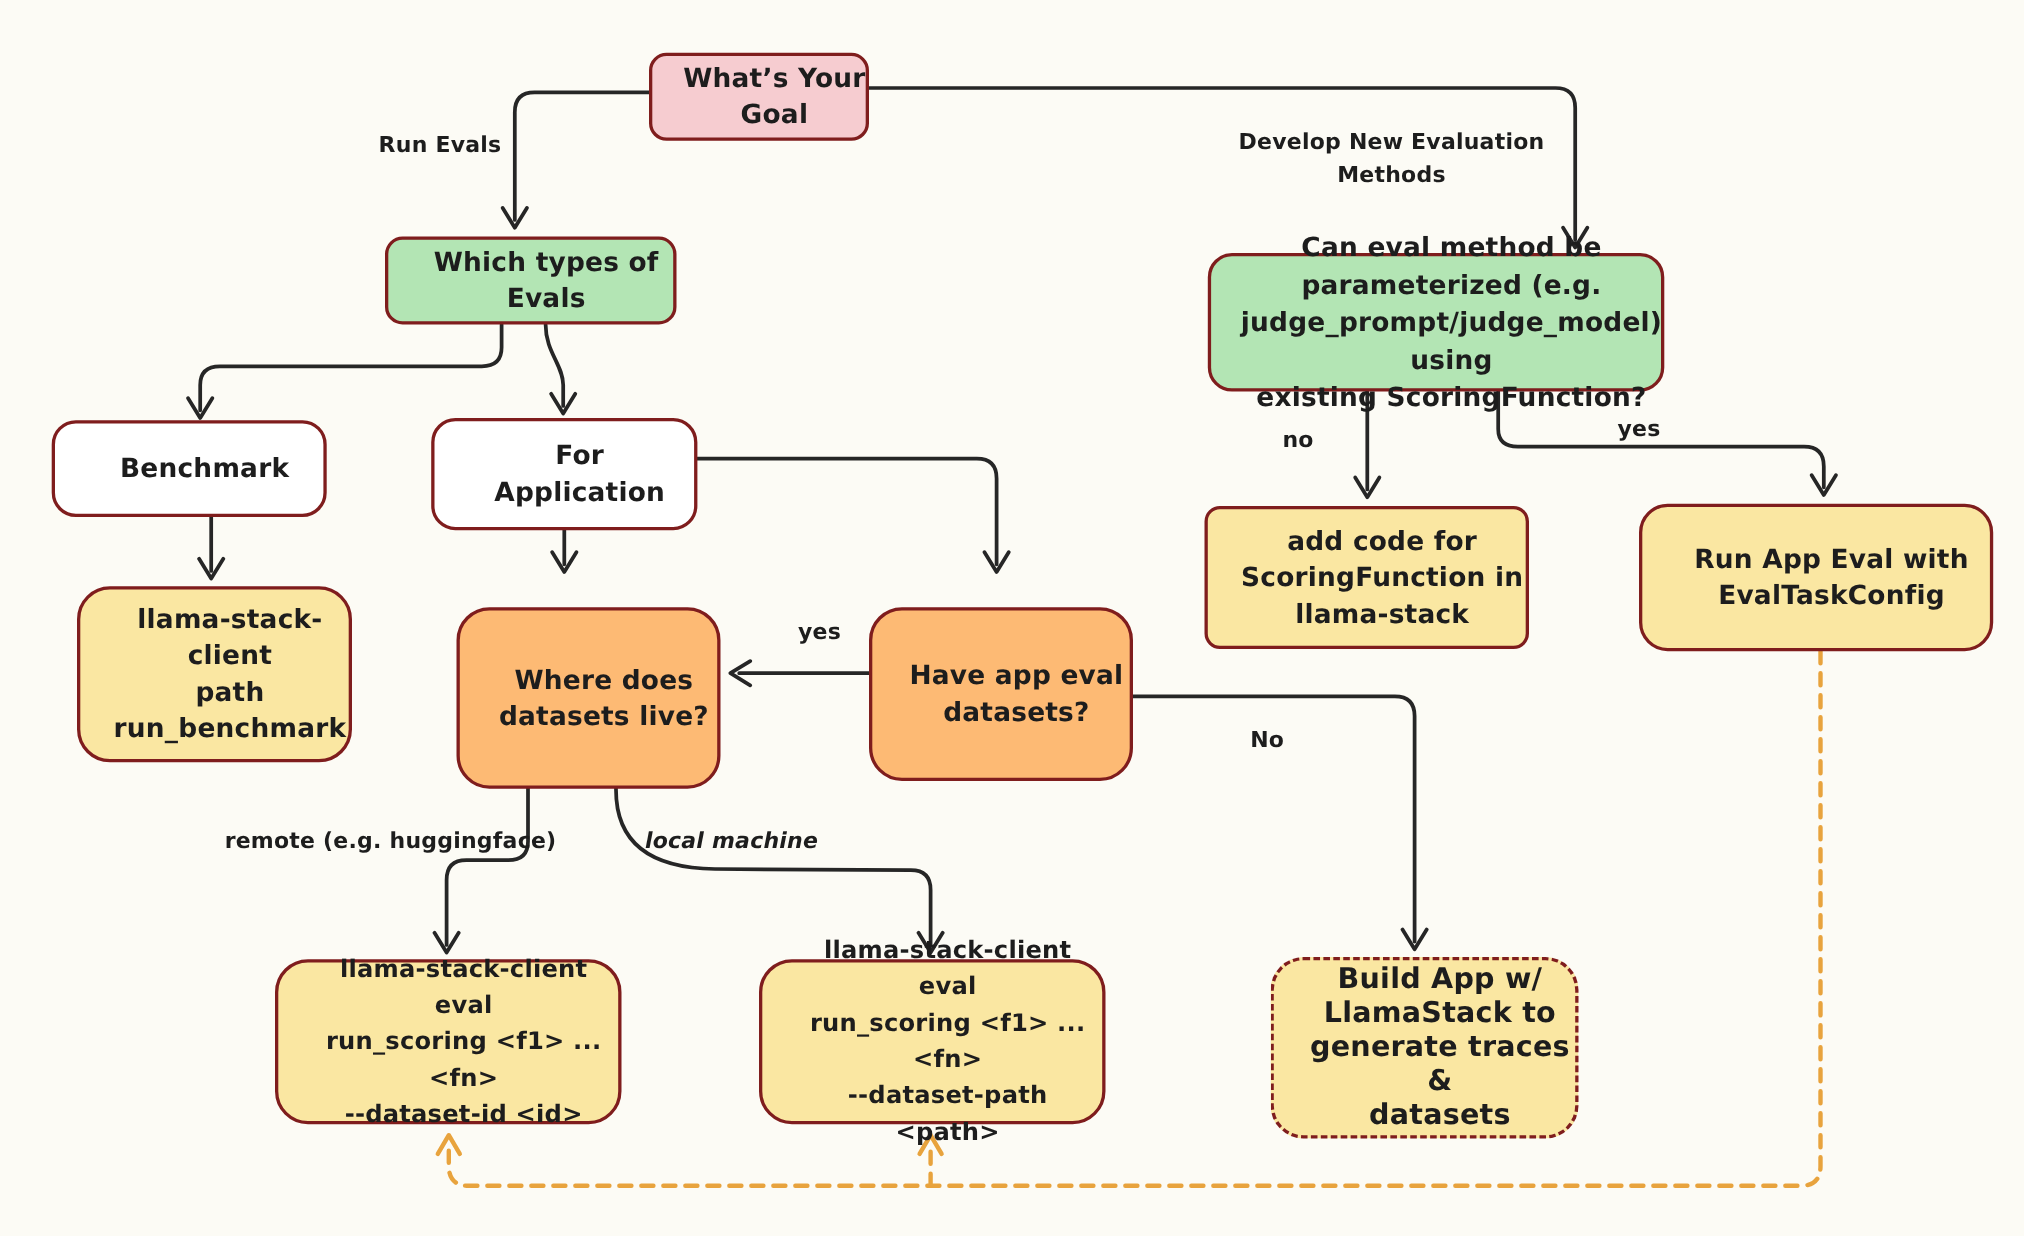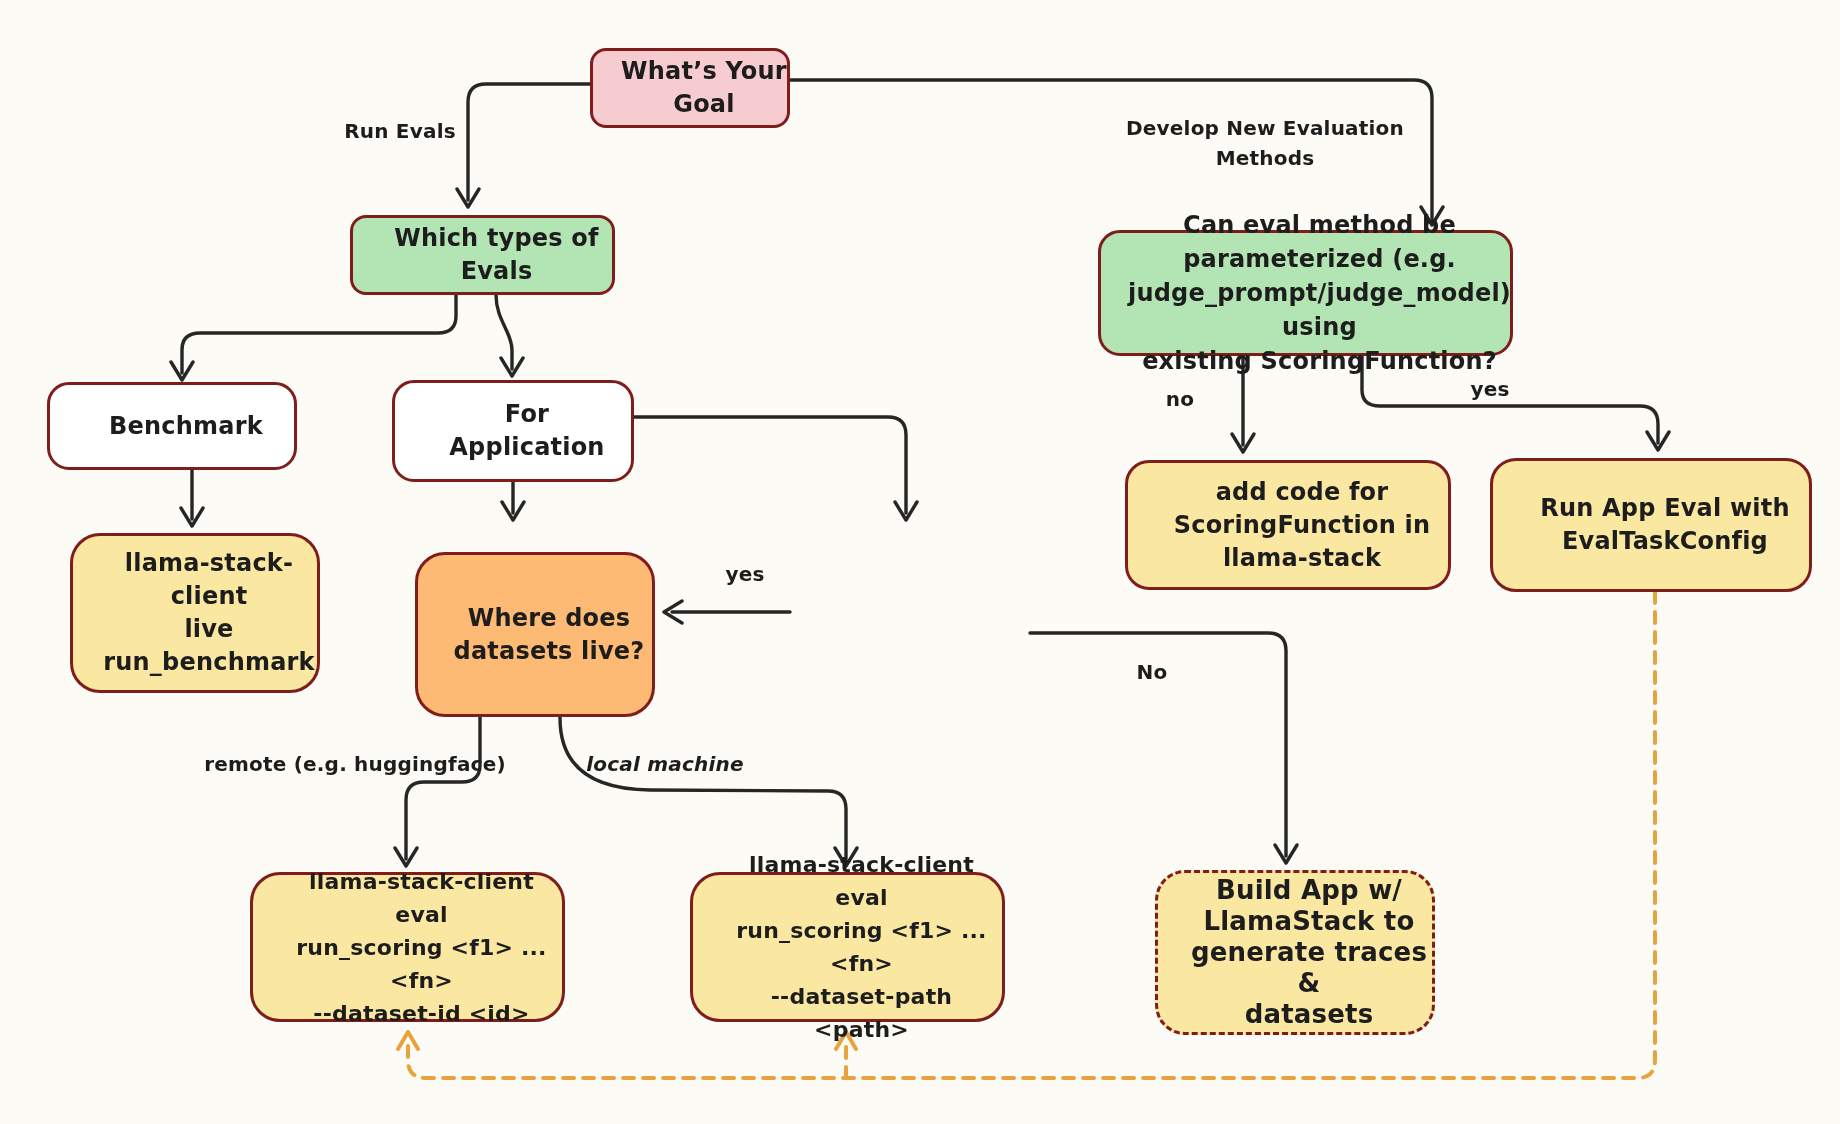--- a/index.html
+++ b/index.html
@@ -77,27 +77,29 @@
 
   <div class="node green" style="left:1098px;top:230px;width:415px;height:126px;border-radius:22px;font-size:24px;line-height:34px;">Can eval method be parameterized (e.g.
 judge_prompt/judge_model) using
 existing ScoringFunction?</div>
 
   <div class="node" style="left:47px;top:382px;width:250px;height:88px;border-radius:22px;">Benchmark</div>
 
   <div class="node" style="left:392px;top:380px;width:242px;height:102px;border-radius:22px;">For Application</div>
 
   <div class="node yellow" style="left:70px;top:533px;width:250px;height:160px;border-radius:30px;">llama-stack-client
-live run_benchmark</div>
+path run_benchmark</div>
 
   <div class="node blue" style="left:415px;top:528px;width:240px;height:165px;border-radius:30px;">Where does
 datasets live?</div>
 
+  <div class="node blue" style="left:790px;top:528px;width:240px;height:158px;border-radius:30px;">Have app eval
+datasets?</div>
 
-  <div class="node yellow" style="left:1095px;top:460px;width:326px;height:130px;border-radius:24px;margin-left:30px;">add code for
+  <div class="node yellow" style="left:1095px;top:460px;width:295px;height:130px;border-radius:14px;">add code for
 ScoringFunction in
 llama-stack</div>
 
   <div class="node yellow" style="left:1490px;top:458px;width:322px;height:134px;border-radius:26px;">Run App Eval with
 EvalTaskConfig</div>
 
   <div class="node yellow" style="left:250px;top:872px;width:315px;height:150px;border-radius:30px;font-size:22px;">llama-stack-client eval
 run_scoring &lt;f1&gt; ... &lt;fn&gt;
 --dataset-id &lt;id&gt;</div>
 

